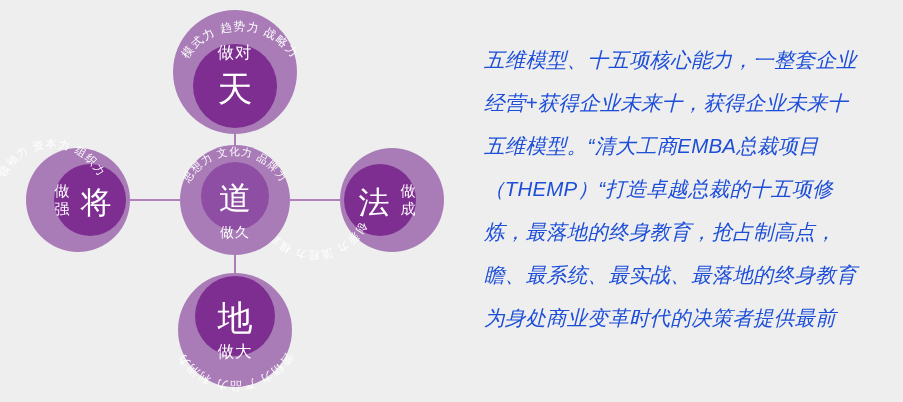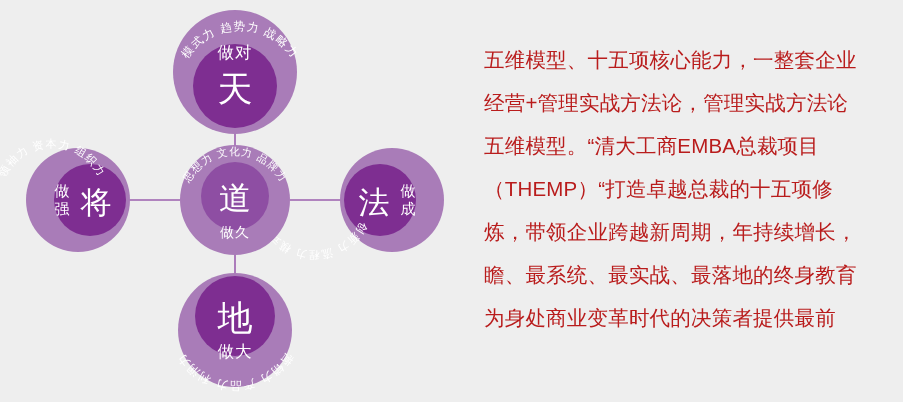--- a/index.html
+++ b/index.html
@@ -36,24 +36,25 @@
   
   #copy-block {
     position: absolute;
     left: 484px;
     top: 38px;
     width: 380px;
   }
   .copy-line {
     font-size: 20.5px;
     line-height: 43px;
-    color: #b91c1c;
+    color: #1d4ed8;
     letter-spacing: 0.2px;
     white-space: nowrap;
     font-family: "Liberation Sans", "DejaVu Sans", sans-serif;
+    font-style: italic;
   }
 </style>
 </head>
 <body>
 
 <div id="root">
 
   <div id="diagram">
     <svg id="diagram-svg" width="470" height="402" viewBox="0 0 470 402">
       <defs>
@@ -122,21 +123,21 @@
           <textPath href="#arc-center" startOffset="50%" text-anchor="middle">思想力  文化力  品牌力</textPath>
         </text>
         <text x="235" y="209" text-anchor="middle" font-size="32" fill="#ffffff" font-family="'Liberation Sans','DejaVu Sans',sans-serif">道</text>
         <text x="235" y="237" text-anchor="middle" font-size="14" fill="#ffffff" letter-spacing="1" font-family="'Liberation Sans','DejaVu Sans',sans-serif">做久</text>
       </g>
     </svg>
   </div>
 
   <div id="copy-block">
     <div class="copy-line">五维模型、十五项核心能力，一整套企业</div>
-    <div class="copy-line">经营+管理实战方法论，管理实战方法论</div>
+    <div class="copy-line">经营+获得企业未来十，获得企业未来十</div>
     <div class="copy-line">五维模型。“清大工商EMBA总裁项目</div>
     <div class="copy-line">（THEMP）“打造卓越总裁的十五项修</div>
-    <div class="copy-line">炼，带领企业跨越新周期，年持续增长，</div>
+    <div class="copy-line">炼，最落地的终身教育，抢占制高点，</div>
     <div class="copy-line">瞻、最系统、最实战、最落地的终身教育</div>
     <div class="copy-line">为身处商业变革时代的决策者提供最前</div>
   </div>
 
 </div>
 
 </body></html>

